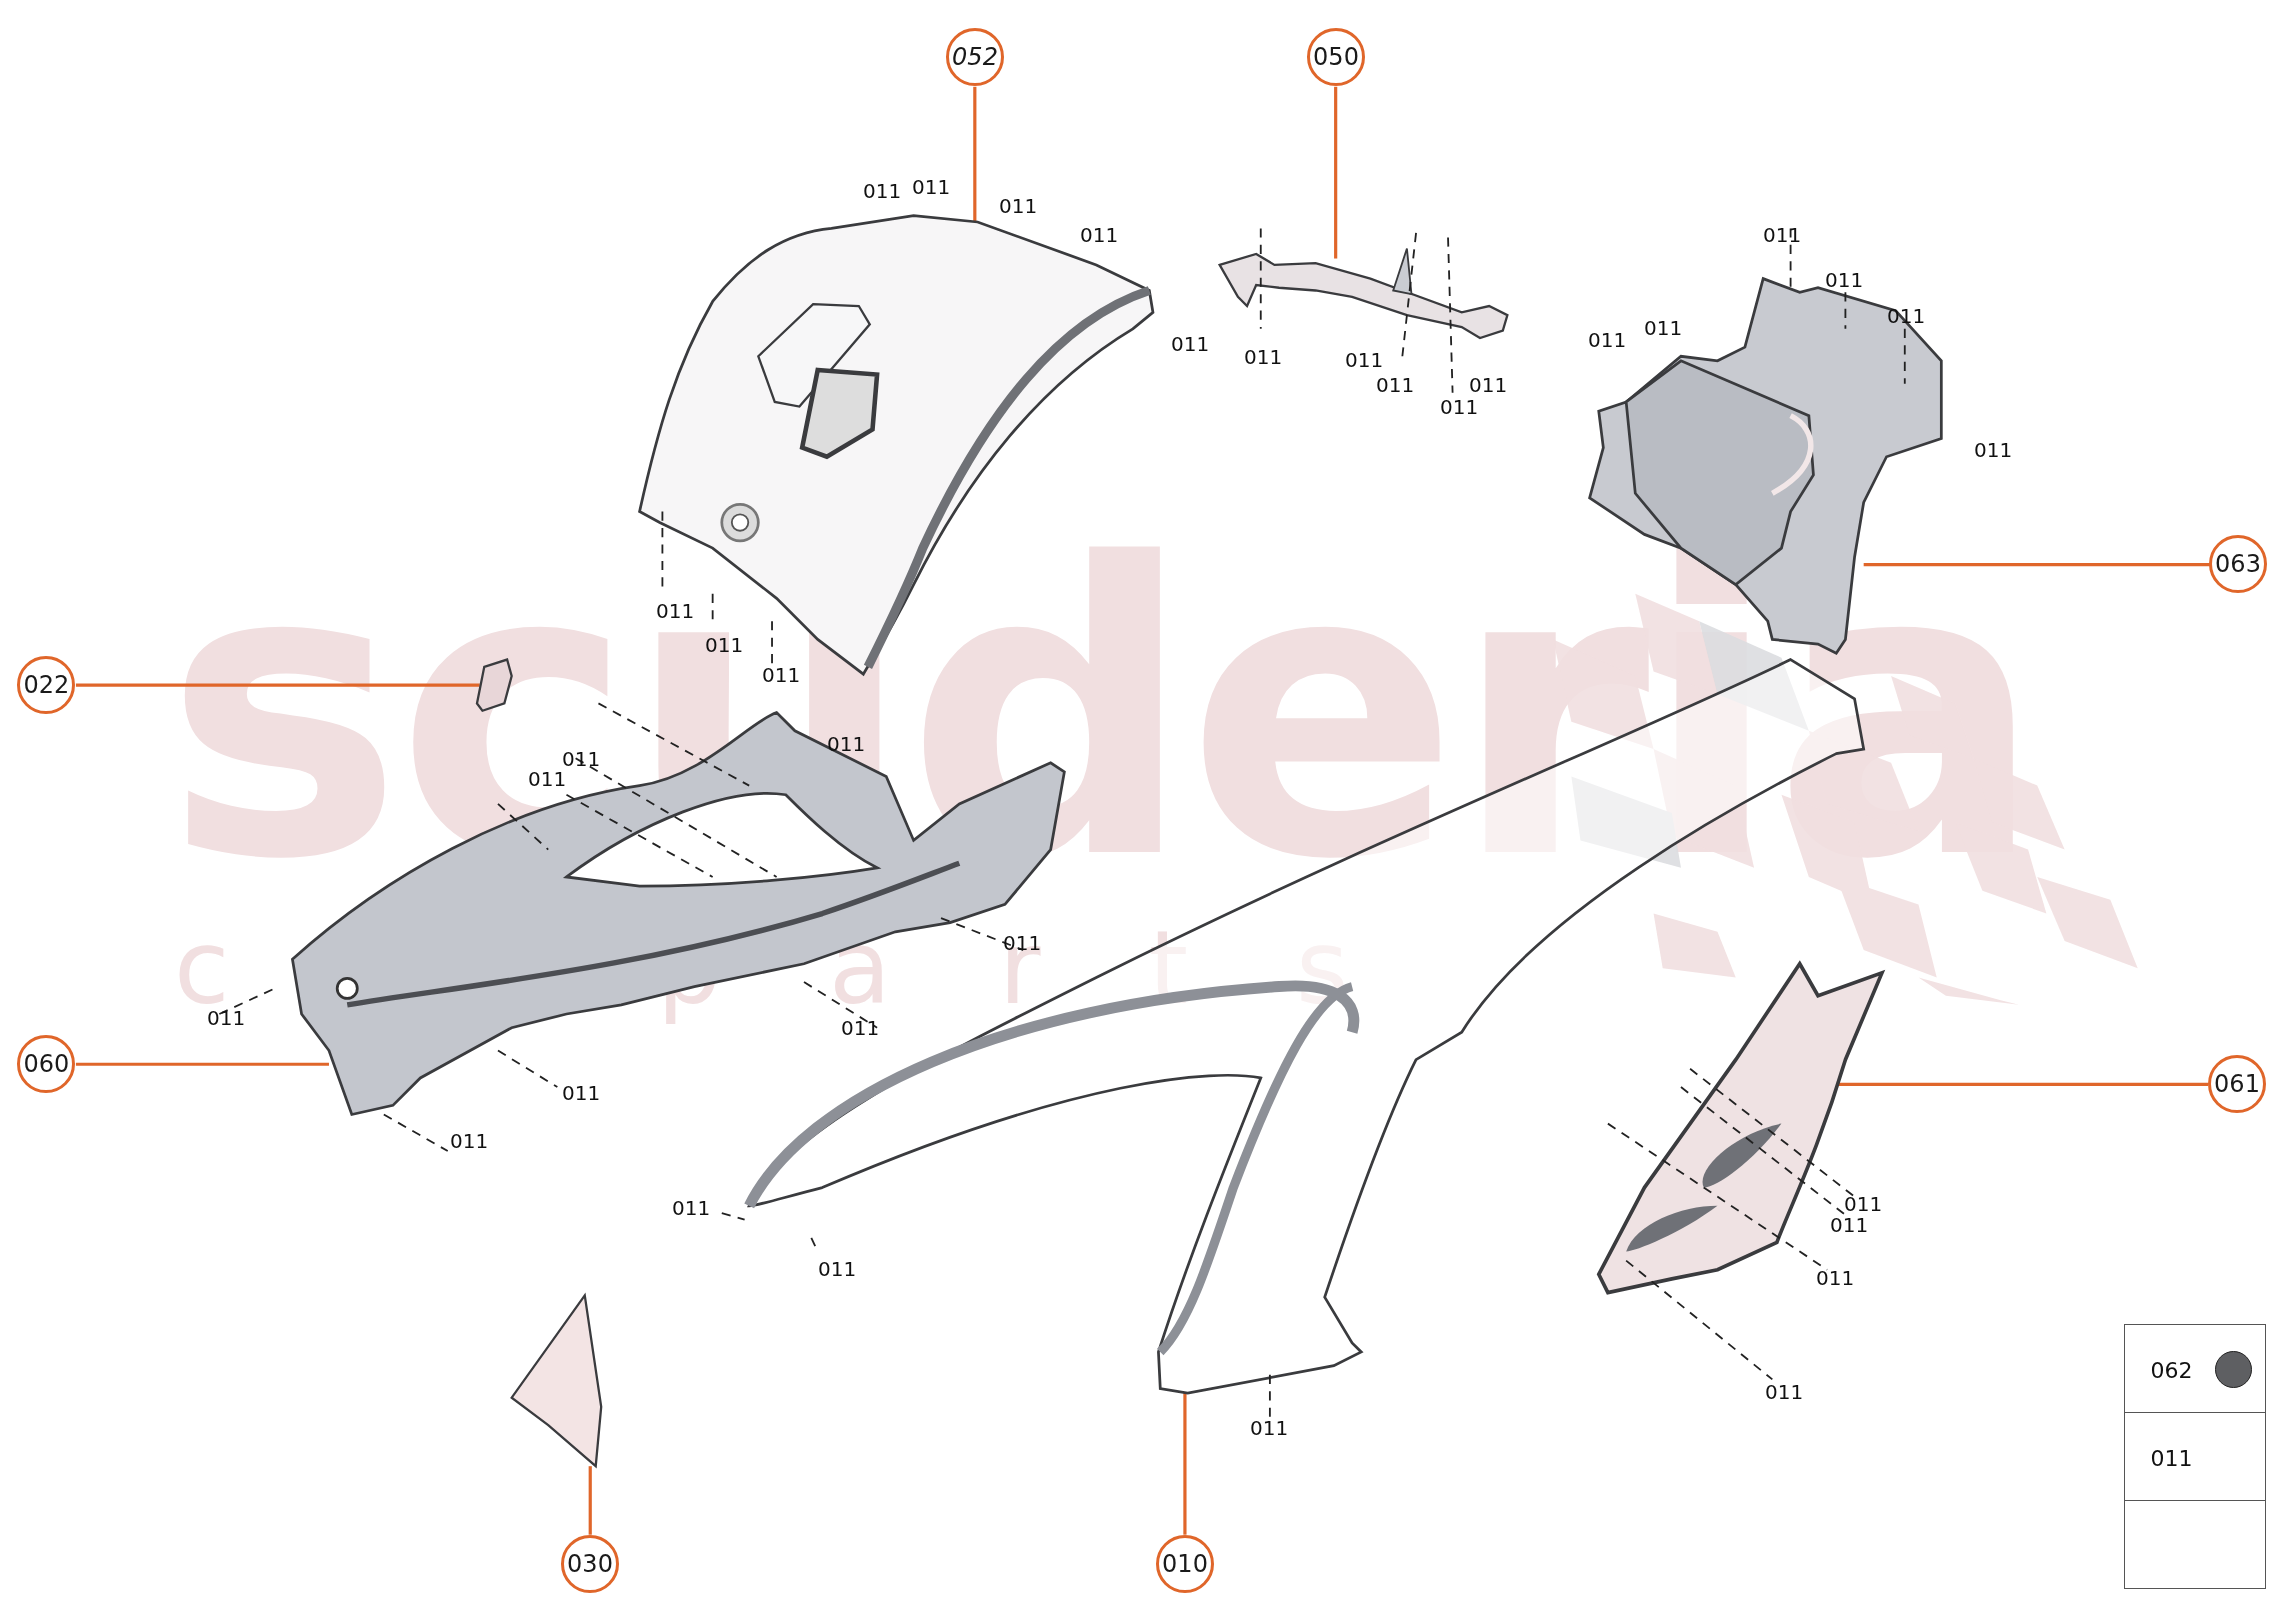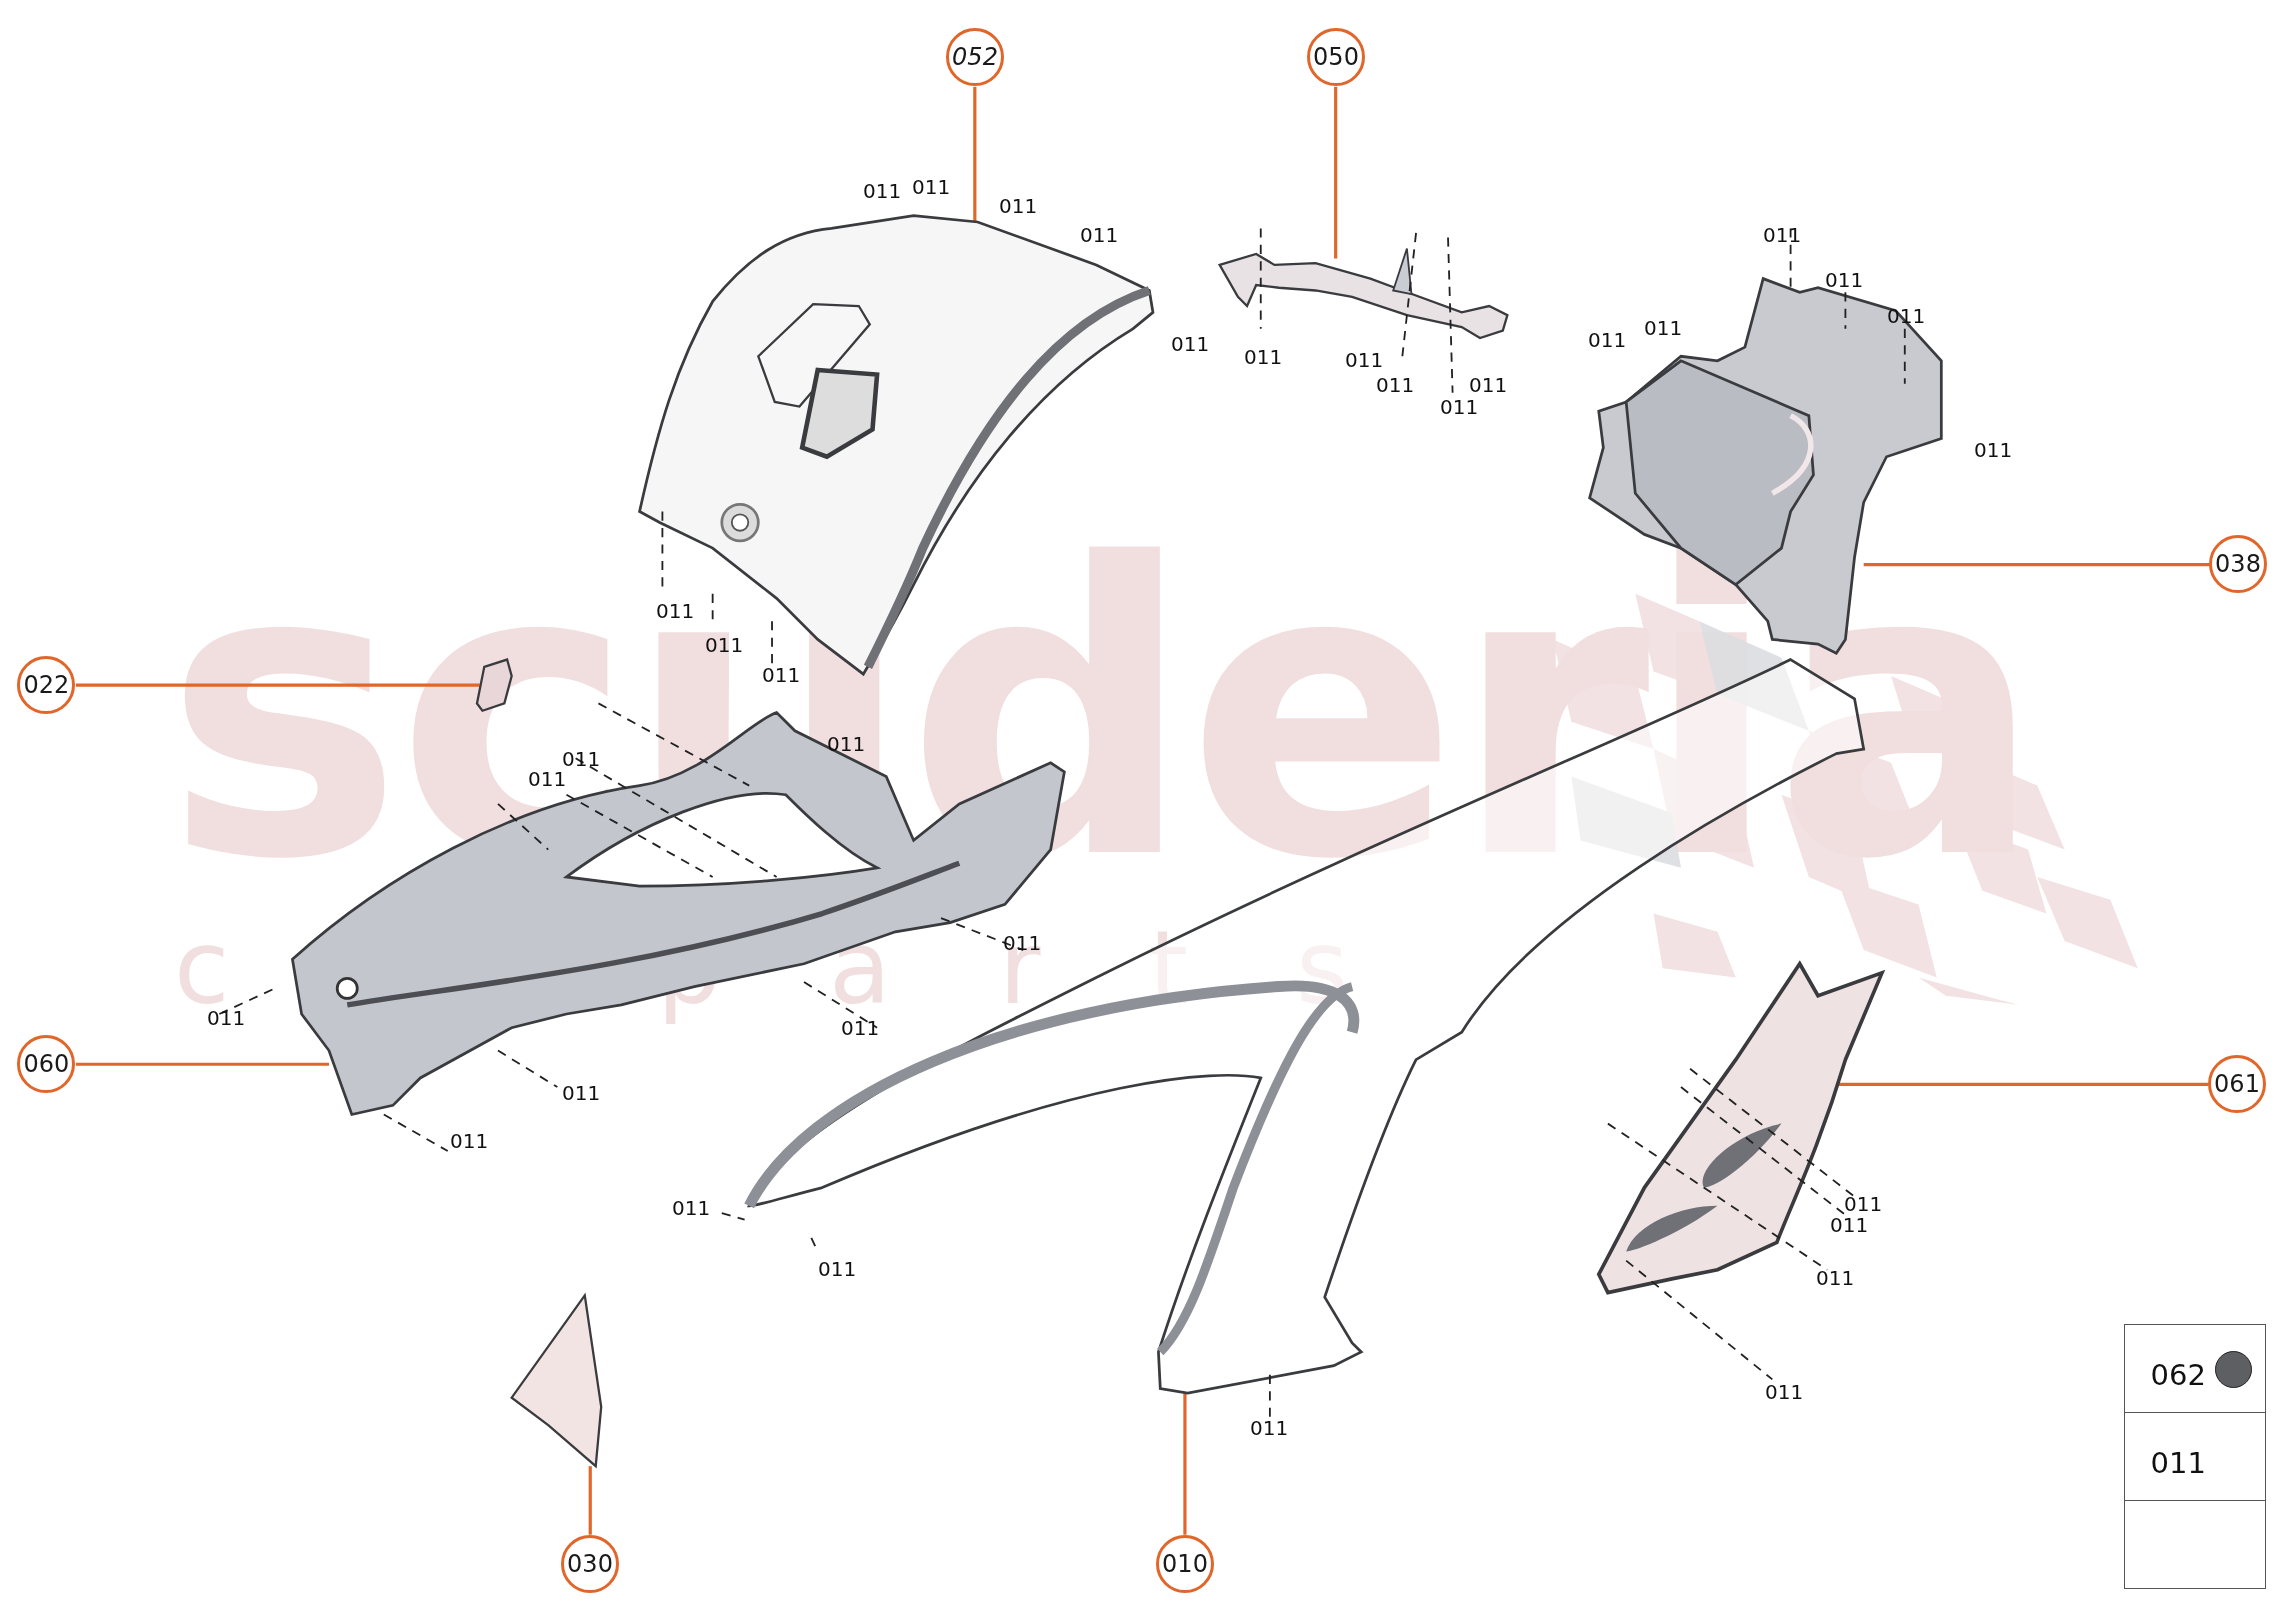--- a/index.html
+++ b/index.html
@@ -15,21 +15,21 @@
                display: flex; align-items: center; justify-content: center;
                font-size: 24px; color: #1a1a1a; font-family: "DejaVu Sans", sans-serif; }
     .lbl { position: absolute; font-size: 20px; color: #111; font-family: "DejaVu Sans", sans-serif;
            line-height: 1; white-space: nowrap; }
     .legend { position: absolute; left: 2124px; top: 1324px; width: 142px; height: 265px;
               border: 1.8px solid #555; box-sizing: border-box; background: #fff; }
     .legend-row { position: absolute; left: 0; width: 100%; box-sizing: border-box; }
     .legend-row.r1 { top: 0; height: 88px; border-bottom: 1.8px solid #555; }
     .legend-row.r2 { top: 88px; height: 88px; border-bottom: 1.8px solid #555; }
     .legend-row.r3 { top: 175px; height: 86px; }
-    .legend-code { position: absolute; left: 25.6px; top: 33px; font-size: 29px; color: #111; }
+    .legend-code { position: absolute; left: 25.6px; top: 33px; font-size: 22px; color: #111; }
     .legend-dot { position: absolute; left: 90px; top: 25.6px; width: 37px; height: 37px; border-radius: 50%;
                   background: #5e5f62; border: 1.8px solid #222; box-sizing: border-box; }
   </style>
 </head>
 <body>
 
 <div id="stage">
 
   <div class="watermark-text wm-main">scuderia</div>
   <div class="watermark-text wm-sub">carparts</div>
@@ -154,21 +154,21 @@
     </g>
   </svg>
 
   <div class="callout" style="left:946px;top:28px;font-style:italic;">
       <span>052</span>
     </div>
   <div class="callout" style="left:1307px;top:28px;">
       <span>050</span>
     </div>
   <div class="callout" style="left:2209px;top:535px;">
-      <span>038</span>
+      <span>063</span>
     </div>
   <div class="callout" style="left:17.4px;top:656px;">
       <span>022</span>
     </div>
   <div class="callout" style="left:17.4px;top:1035px;">
       <span>060</span>
     </div>
   <div class="callout" style="left:2208px;top:1055px;">
       <span>061</span>
     </div>

